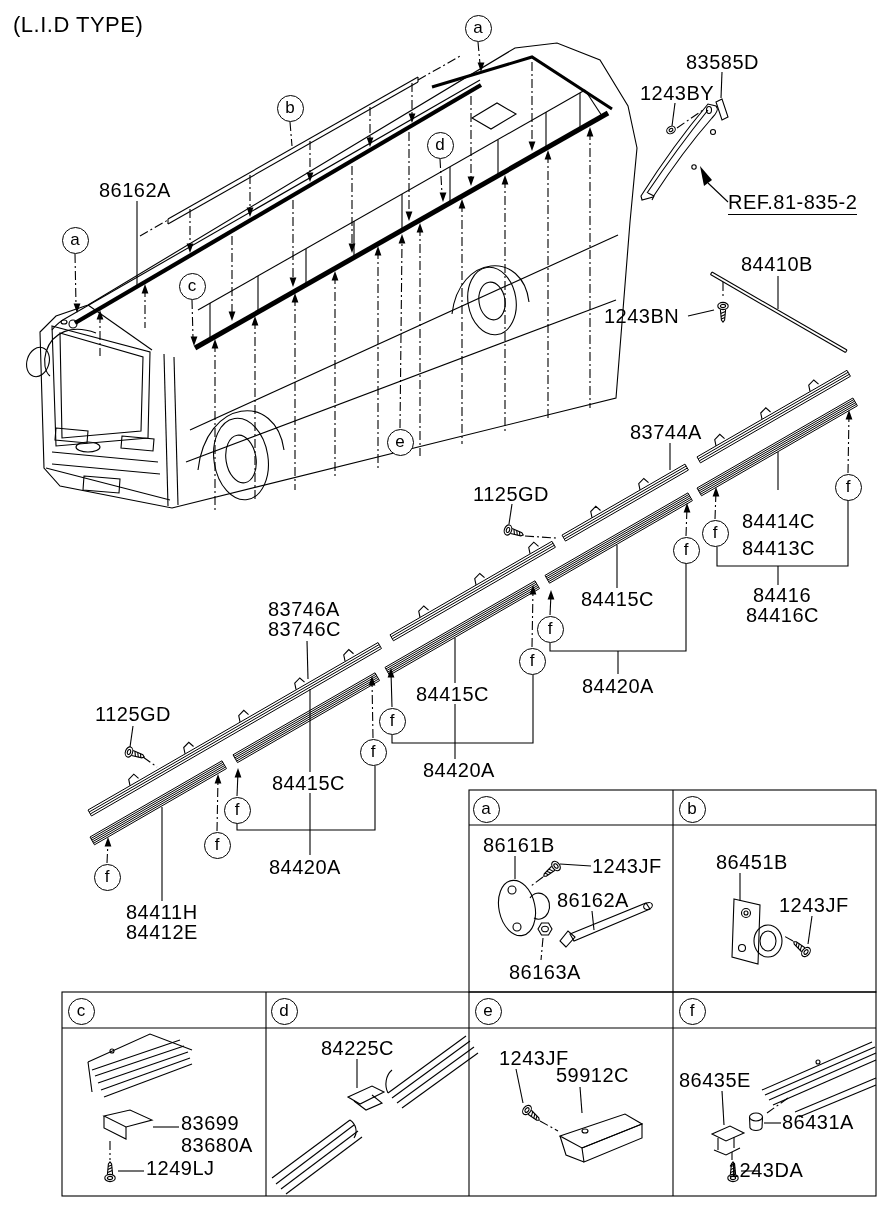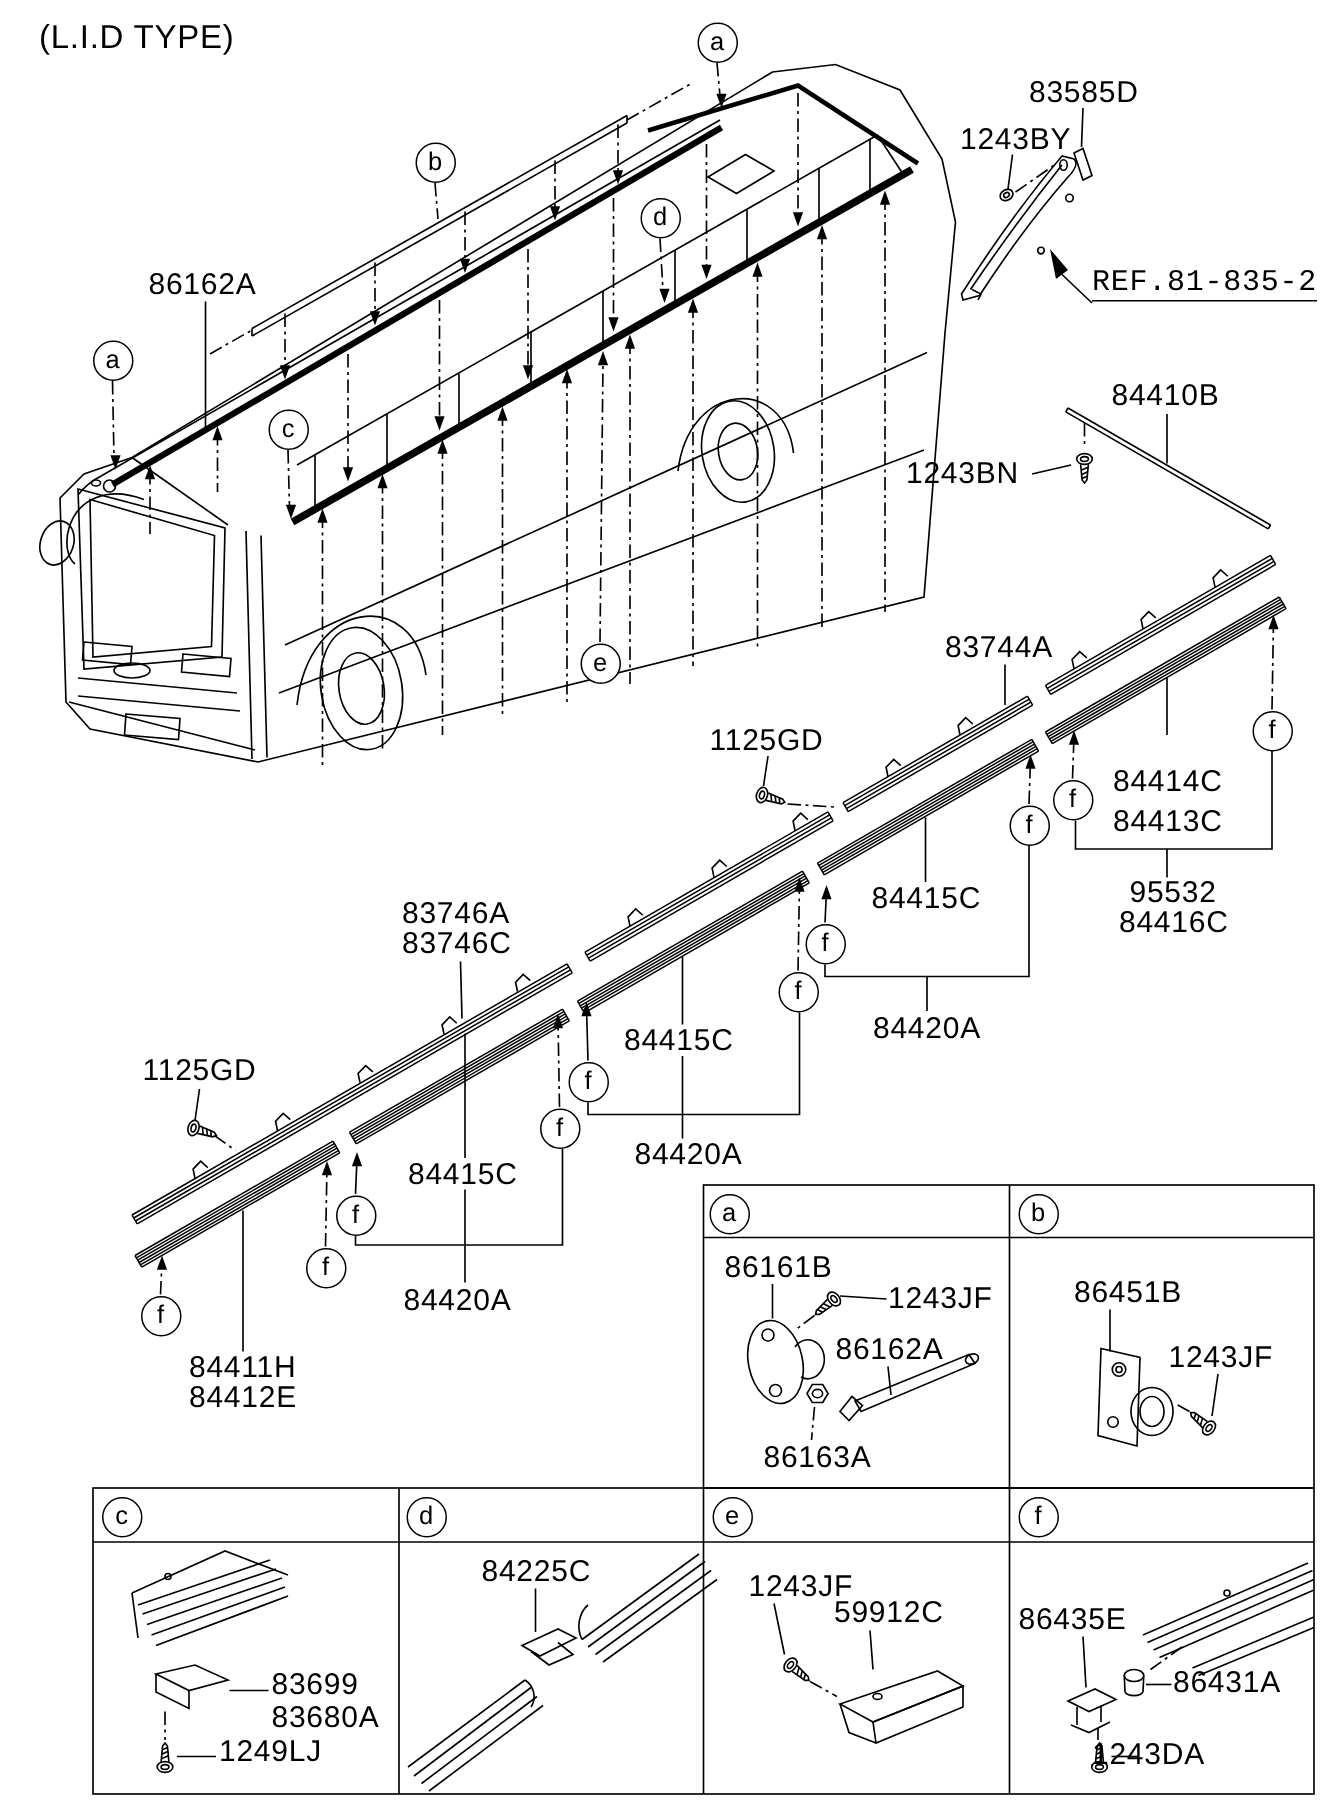--- a/index.html
+++ b/index.html
@@ -420,33 +420,33 @@
         <line class="ln" x1="762.5" y1="1117" x2="762" y2="1128"></line>
     <path class="ln" d="M750,1128 a6.5,4 0 0,0 12,0"></path>
     <line class="ln dd" x1="788" y1="1098" x2="767" y2="1113"></line>
     <line class="ln" x1="764" y1="1123" x2="781" y2="1123"></line>
     <line class="ln dd" x1="732" y1="1152" x2="732" y2="1160"></line>
     <use href="#screw" transform="translate(733,1178) rotate(-90)"></use>
     <line class="ln" x1="741" y1="1171" x2="759" y2="1171"></line>
   </g>
 </svg>
 
-<span class="title" style="left:26px;top:12px;text-align:right;">(L.I.D TYPE)</span>
+<span class="title" style="left:13px;top:12px;text-align:right;">(L.I.D TYPE)</span>
 
 <span class="lbl" style="left:99px;top:180px;">86162A</span>
 <span class="lbl" style="left:686px;top:52px;">83585D</span>
 <span class="lbl" style="left:640px;top:83px;">1243BY</span>
-<span class="lbl ref" style="left:728px;top:178px;font-family:Liberation Mono, monospace;">REF.81-835-2</span>
+<span class="lbl ref" style="left:728px;top:192px;">REF.81-835-2</span>
 <span class="lbl" style="left:741px;top:254px;">84410B</span>
 <span class="lbl" style="left:604px;top:306px;">1243BN</span>
 <span class="lbl" style="left:630px;top:422px;">83744A</span>
 <span class="lbl" style="left:473px;top:484px;">1125GD</span>
 <span class="lbl" style="left:742px;top:491px;margin-top:47px;">84413C</span>
 <span class="lbl" style="left:742px;top:511px;">84414C</span>
-<span class="lbl" style="left:753px;top:585px;">95532</span>
+<span class="lbl" style="left:753px;top:585px;">84416</span>
 <span class="lbl" style="left:746px;top:605px;text-align:center;">84416C</span>
 <span class="lbl" style="left:581px;top:589px;">84415C</span>
 <span class="lbl" style="left:582px;top:676px;">84420A</span>
 <span class="lbl" style="left:268px;top:599px;">83746A</span>
 <span class="lbl" style="left:268px;top:619px;">83746C</span>
 <span class="lbl" style="left:416px;top:684px;">84415C</span>
 <span class="lbl" style="left:423px;top:760px;">84420A</span>
 <span class="lbl" style="left:95px;top:704px;">1125GD</span>
 <span class="lbl" style="left:272px;top:773px;">84415C</span>
 <span class="lbl" style="left:269px;top:857px;">84420A</span>

